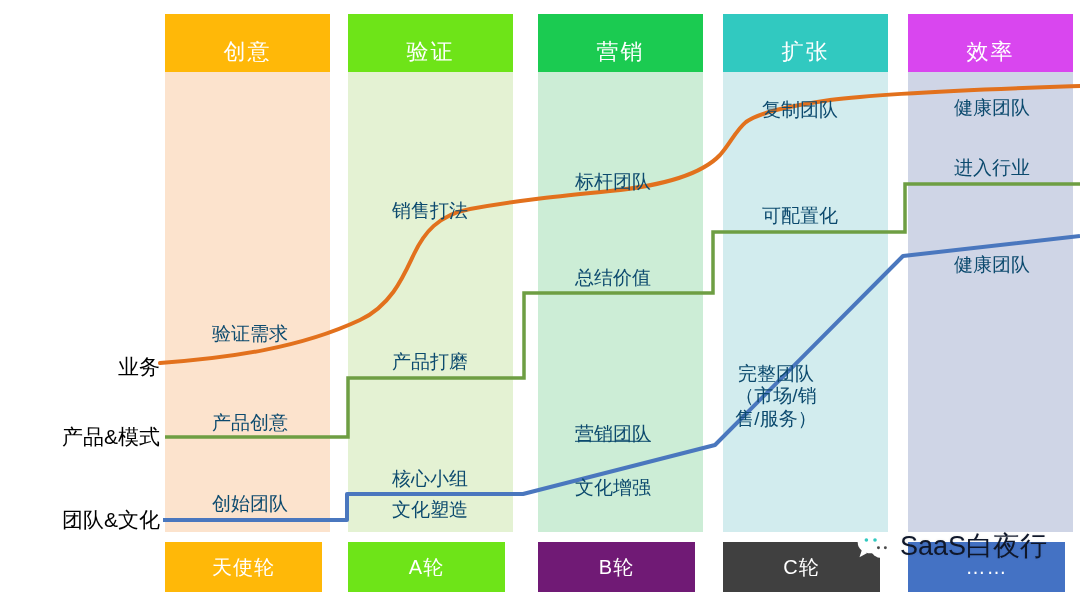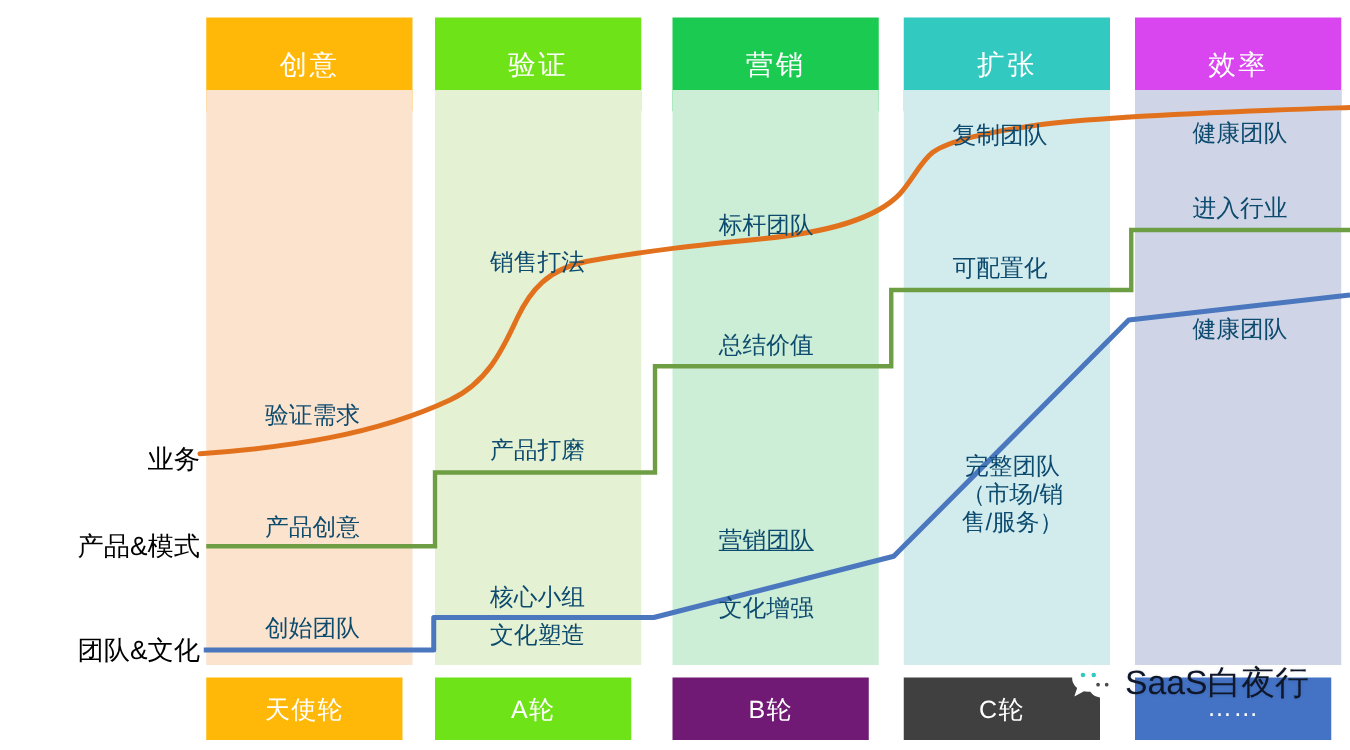--- a/index.html
+++ b/index.html
@@ -154,21 +154,21 @@
   <div class="note" id="note-3" style="left: 430px; top: 211px;">销售打法</div>
   <div class="note" id="note-4" style="left: 430px; top: 362px;">产品打磨</div>
   <div class="note" id="note-5" style="left: 430px; top: 479px;">核心小组</div>
   <div class="note" id="note-6" style="left: 430px; top: 510px;">文化塑造</div>
   <div class="note" id="note-7" style="left: 613px; top: 182px;">标杆团队</div>
   <div class="note" id="note-8" style="left: 613px; top: 278px;">总结价值</div>
   <div class="note" id="note-9" style="left: 613px; top: 434px; text-decoration: underline;">营销团队</div>
   <div class="note" id="note-10" style="left: 613px; top: 488px;">文化增强</div>
   <div class="note" id="note-11" style="left: 800px; top: 110px;">复制团队</div>
   <div class="note" id="note-12" style="left: 800px; top: 216px;">可配置化</div>
-  <div class="note" id="note-13" style="left: 810px; top: 397px;">完整团队
+  <div class="note" id="note-13" style="left: 776px; top: 397px;">完整团队
 （市场/销
 售/服务）</div>
   <div class="note" id="note-14" style="left: 992px; top: 108px;">健康团队</div>
   <div class="note" id="note-15" style="left: 992px; top: 168px;">进入行业</div>
   <div class="note" id="note-16" style="left: 992px; top: 265px;">健康团队</div>
 
   <div class="round" id="round-0" style="left: 165px; background: rgb(255, 184, 8);">天使轮</div>
   <div class="round" id="round-1" style="left: 348px; background: rgb(110, 228, 24);">A轮</div>
   <div class="round" id="round-2" style="left: 538px; background: #701a75;">B轮</div>
   <div class="round" id="round-3" style="left: 723px; background: #404040;">C轮</div>

